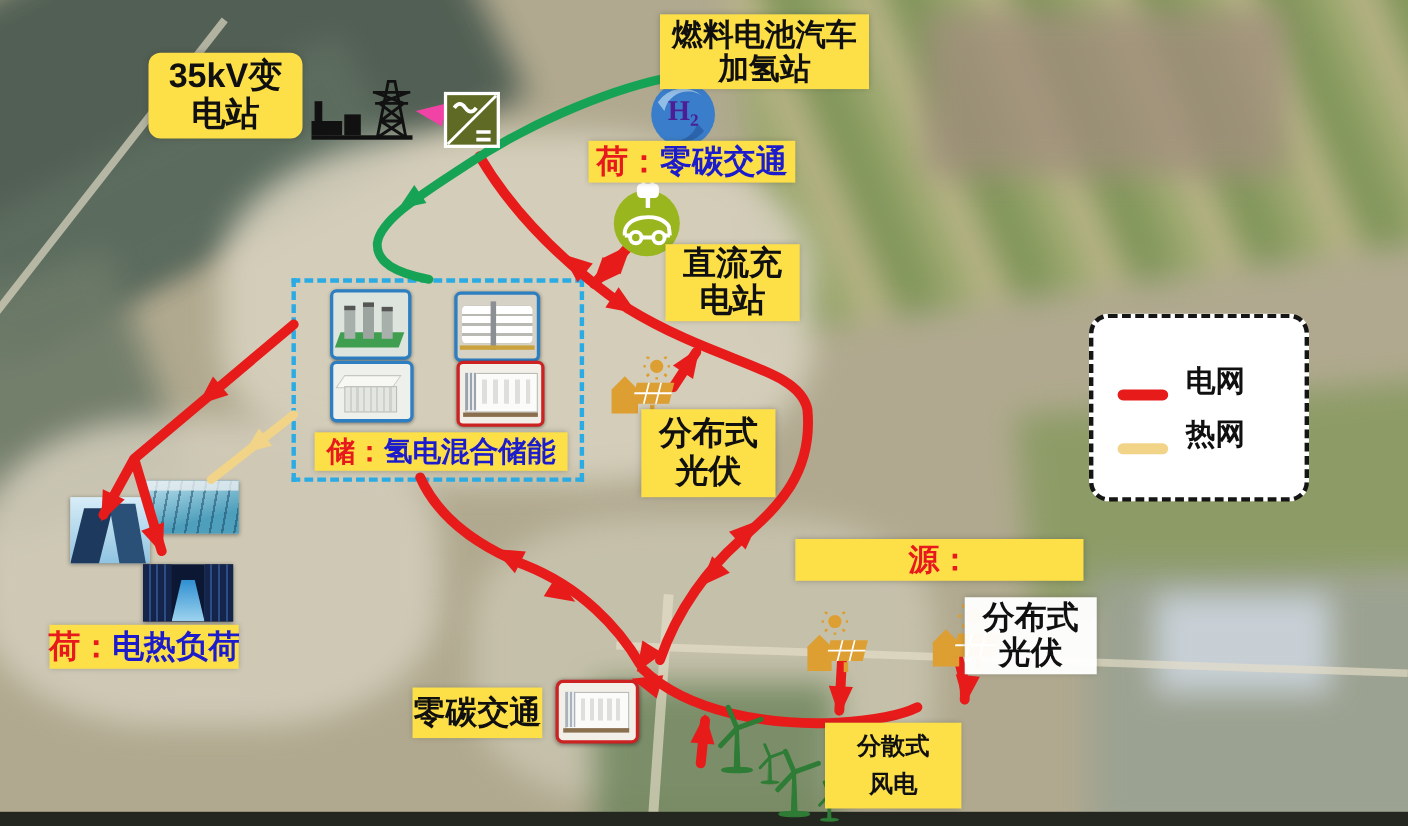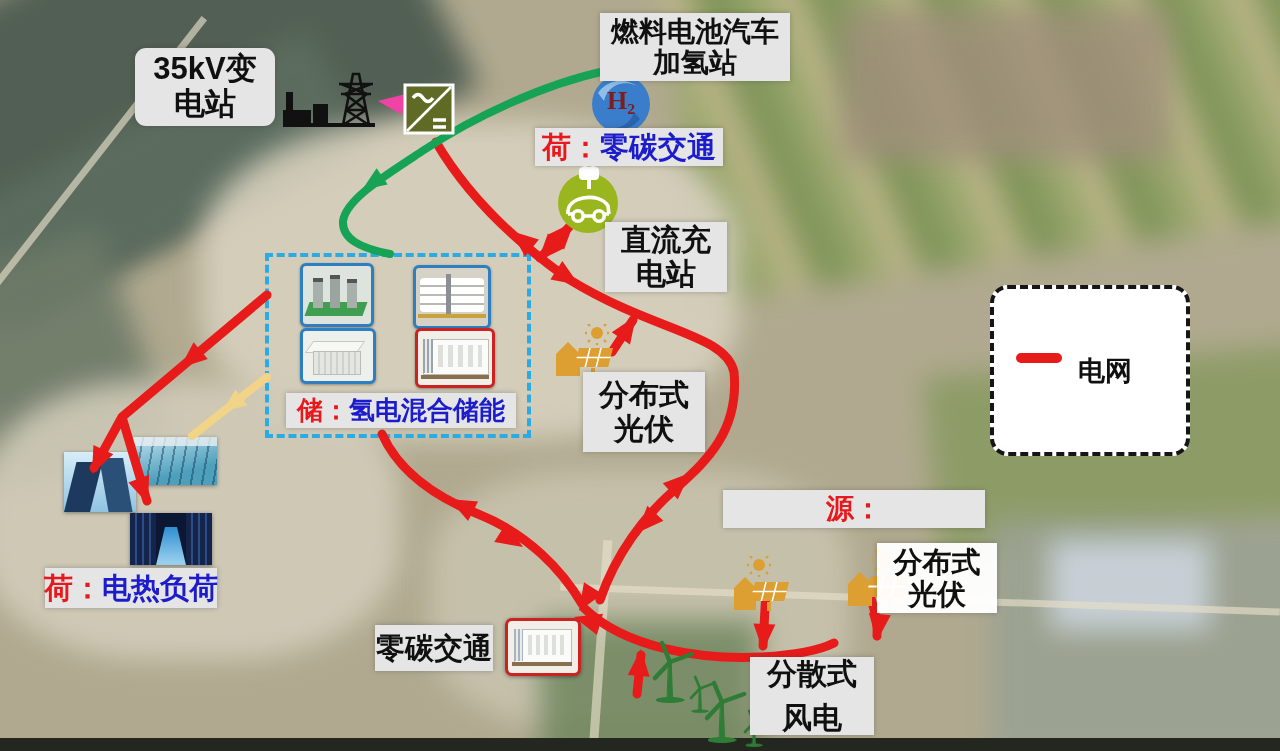--- a/index.html
+++ b/index.html
@@ -4,31 +4,31 @@
 <style>
   html,body{margin:0;padding:0;}
   body{width:1280px;height:751px;position:relative;overflow:hidden;
        font-family:"Liberation Sans","DejaVu Sans",sans-serif;background:#b0a98f;}
   .abs{position:absolute;}
   
   #map{position:absolute;inset:0;overflow:hidden;}
   .blob{position:absolute;filter:blur(14px);opacity:.9;}
   .road{position:absolute;background:#e6dfc9;opacity:.65;}
   
-  .lbl{position:absolute;background:#e5e5e5;color:#101010;font-weight:bold;
+  .lbl{position:absolute;background:#fde047;color:#101010;font-weight:bold;
        text-align:center;line-height:1.12;display:flex;flex-direction:column;
        align-items:center;justify-content:center;box-shadow:0 0 5px rgba(60,60,60,.35);}
   .lbl .pfx{color:#e8191c;}
   .lbl .blu{color:#1c1ccc;}
   .inline-lbl{flex-direction:row;white-space:nowrap;}
   
   #legend{position:absolute;left:990px;top:285px;width:192px;height:155px;
           background:#fff;border:4px dashed #151515;border-radius:18px;
           display:flex;flex-direction:column;justify-content:center;gap:13px;padding:4px 0;}
-  .leg-row{display:flex;align-items:flex-start;gap:16px;margin-left:22px;}
+  .leg-row{display:flex;align-items:flex-end;gap:16px;margin-left:22px;}
   .leg-swatch{width:46px;height:10px;border-radius:5px;flex:0 0 auto;}
   .leg-txt{font-size:27px;font-weight:bold;color:#101010;}
   
   #storage-box{position:absolute;left:265px;top:253px;width:258px;height:177px;
                border:4px dashed #2aabe4;}
   .thumb{position:absolute;border-radius:6px;overflow:hidden;box-shadow:0 1px 3px rgba(0,0,0,.35);}
   .thumb.blue{border:3px solid #2d7fc1;}
   .thumb.red{border:3px solid #cc2222;}
   
   .photo{position:absolute;overflow:hidden;box-shadow:0 1px 4px rgba(0,0,0,.4);}
@@ -174,21 +174,21 @@
   <line x1="4" y1="48" x2="48" y2="4" stroke="#fff" stroke-width="2.6"></line>
   <path d="M10,15 q5,-7 10,0 q5,7 10,0" stroke="#fff" stroke-width="3.4" fill="none"></path>
   <path d="M30,37 h13 M30,44 h13" stroke="#fff" stroke-width="3.4"></path>
 </svg>
 
 <svg class="abs" style="left:590px;top:73px;" width="62" height="62" viewBox="0 0 62 62">
   <circle cx="31" cy="31" r="29" fill="#3a7ecb"></circle>
   <path d="M8,20 a27,27 0 0,1 40,-6 a22,22 0 0,0 -34,14 Z" fill="#9cc4ea" opacity="0.9"></path>
   <path d="M50,46 a27,27 0 0,1 -30,9 a22,22 0 0,0 24,-16 Z" fill="#2a62a8" opacity="0.9"></path>
 </svg>
-<div class="abs" style="left:590px;top:86px;width:62px;text-align:center;font-family:'Liberation Serif','DejaVu Serif',serif;font-weight:bold;font-size:26px;color:#7f1d1d;">H₂</div>
+<div class="abs" style="left:590px;top:86px;width:62px;text-align:center;font-family:'Liberation Serif','DejaVu Serif',serif;font-weight:bold;font-size:26px;color:#4c1d95;">H₂</div>
 
 <svg class="abs" style="left:552px;top:158px;" width="72" height="76" viewBox="0 0 72 76">
   <circle cx="36" cy="45" r="30" fill="#9ab61e"></circle>
   <g fill="#fff">
     <rect x="31" y="1" width="4" height="9" rx="2"></rect>
     <rect x="39" y="1" width="4" height="9" rx="2"></rect>
     <rect x="27" y="9" width="20" height="13" rx="4"></rect>
     <rect x="35" y="21" width="4" height="10"></rect>
   </g>
   <g stroke="#fff" stroke-width="3.6" fill="none">
@@ -326,23 +326,27 @@
 
 <div class="lbl inline-lbl" style="left:45px;top:568px;width:172px;height:40px;font-size:29px;">
   <span class="pfx">荷：</span>
   <span class="blu">电热负荷</span>
 </div>
 
 <div class="lbl" style="left:375px;top:625px;width:118px;height:46px;font-size:29px;">
   <span>零碳交通</span>
 </div>
 
-<div class="lbl" style="left:750px;top:657px;width:124px;height:78px;font-size:30px;gap:10px;">
+<div class="lbl" style="left:750px;top:657px;width:124px;height:78px;font-size:22px;gap:10px;">
   <span>分散式</span>
   <span>风电</span>
 </div>
 
 <div id="legend">
   <div class="leg-row">
     <span class="leg-swatch" style="background:#e81b1b;"></span>
     <span class="leg-txt">电网</span>
   </div>
+  <div class="leg-row">
+    <span class="leg-swatch" style="background:#f2d488;"></span>
+    <span class="leg-txt">热网</span>
+  </div>
 </div>
 
 </body></html>

